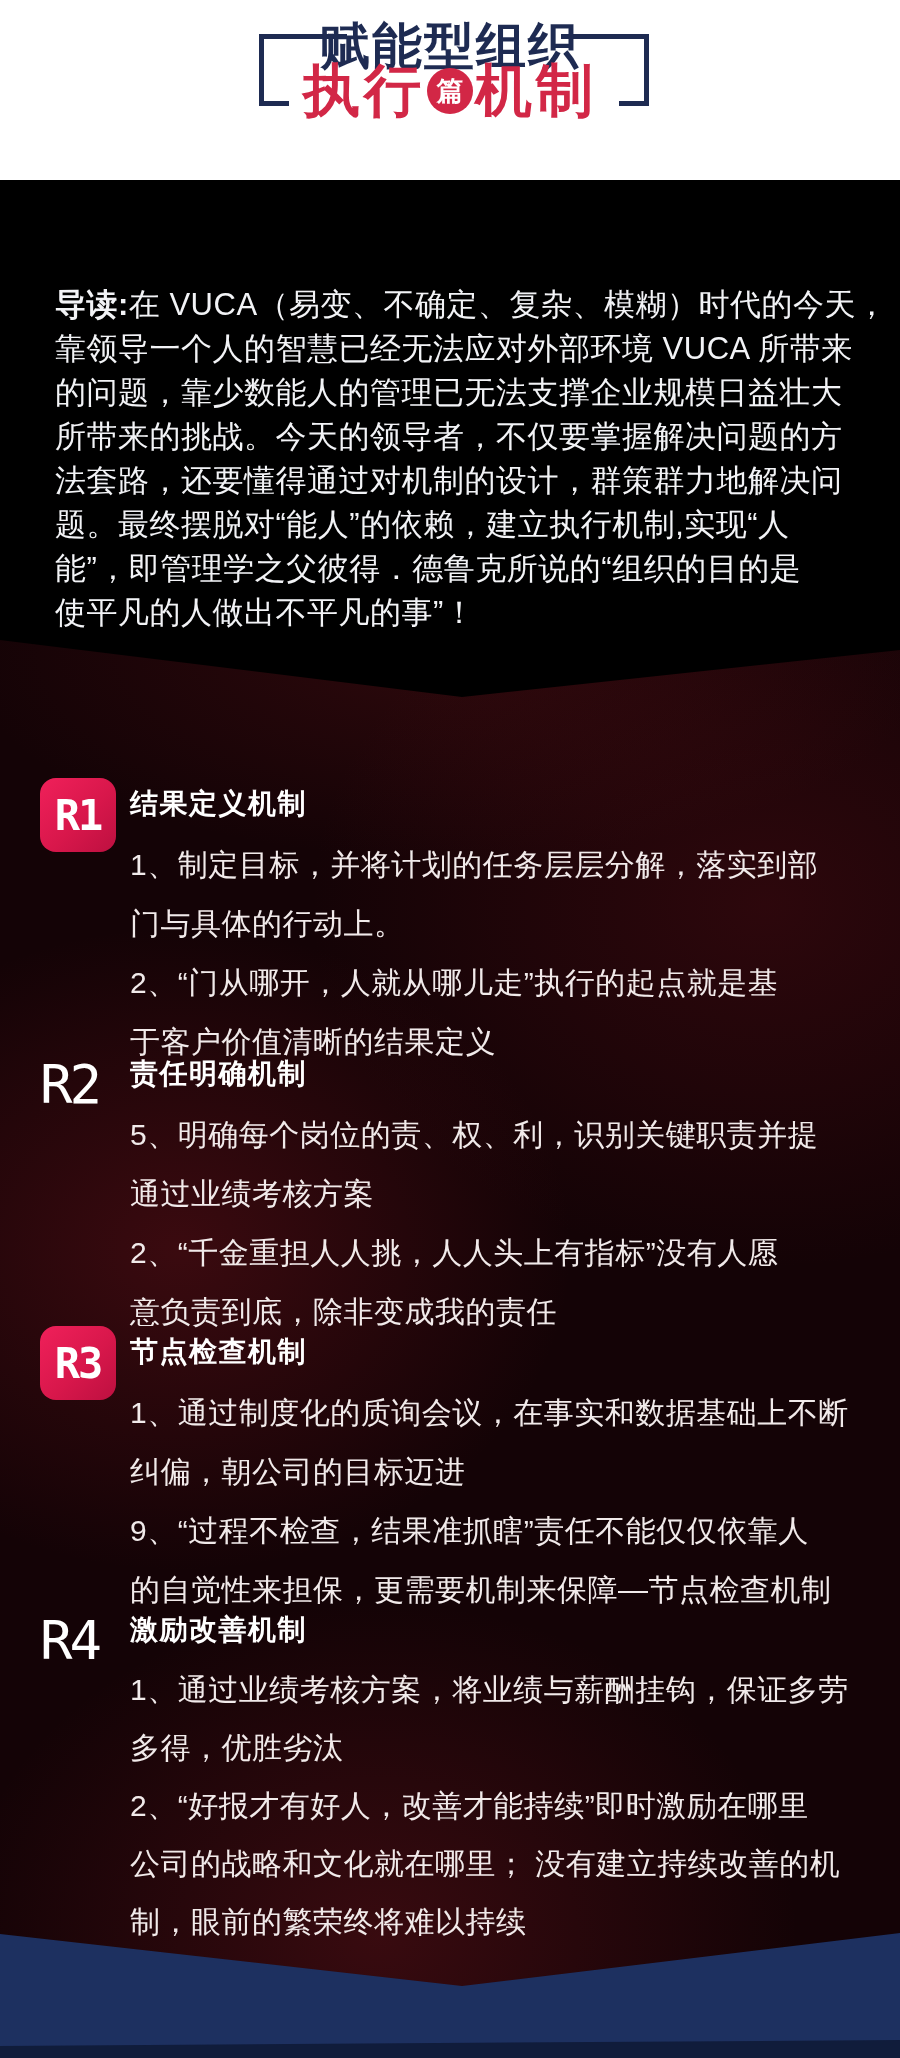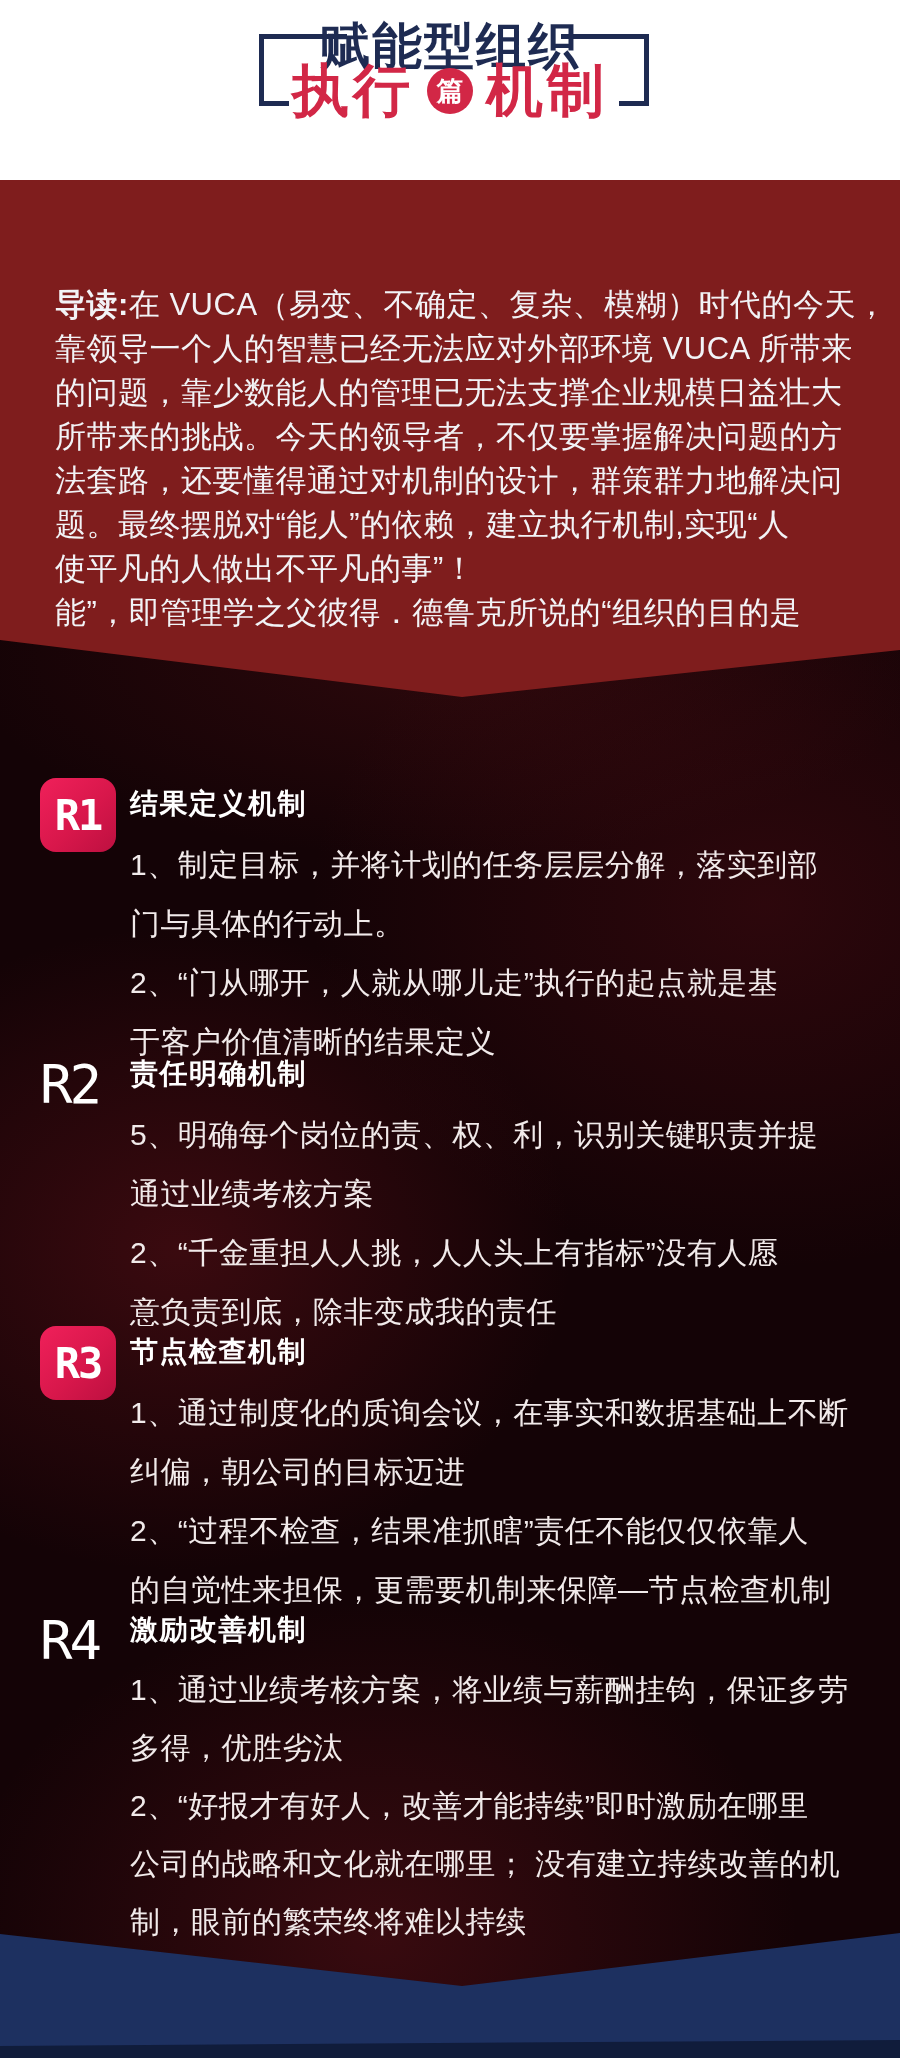--- a/index.html
+++ b/index.html
@@ -18,21 +18,21 @@
   
   .hdr-seg{position:absolute;background:#1e2b52;}
   .kicker{
     position:absolute;left:0;right:0;top:13px;
     text-align:center;
     font-size:50px;font-weight:bold;color:#1e2b52;
     letter-spacing:2px;
   }
   .title-row{
     position:absolute;left:0;right:0;top:60px;height:62px;
-    display:flex;align-items:center;justify-content:center;gap:13px;
+    display:flex;align-items:center;justify-content:center;gap:2px;
   }
   .title-word{
     font-size:57px;font-weight:bold;color:#d22746;letter-spacing:4px;
   }
   .title-circle{
     width:46px;height:46px;border-radius:50%;
     background:#d22746;
     display:flex;align-items:center;justify-content:center;
     font-size:27px;font-weight:bold;color:#ffffff;
   }
@@ -45,21 +45,21 @@
       radial-gradient(ellipse 650px 520px at 85% 23%, rgba(120,20,30,0.25), transparent 70%),
       radial-gradient(ellipse 600px 480px at 42% 92%, rgba(150,30,40,0.28), transparent 70%),
       radial-gradient(ellipse 700px 300px at 50% 6%, rgba(120,25,30,0.25), transparent 70%),
       #140306;
     z-index:1;
   }
 
   
   .intro{
     position:absolute;left:0;top:180px;width:900px;height:520px;
-    background:#7f1d1d;
+    background:#000000;
     clip-path:polygon(0 0,900px 0,900px 470px,462px 517px,0 460px);
     z-index:2;
   }
   .intro-text{
     position:absolute;left:55px;right:52px;top:103px;
     font-size:31px;line-height:44px;color:#f2f3f6;
     letter-spacing:0.5px;
   }
   .intro-line{white-space:nowrap;}
   .intro-label{font-weight:bold;}
@@ -137,22 +137,22 @@
   <div class="dark-field"></div>
 
   <div class="intro">
     <div class="intro-text">
       <div class="intro-line"><span class="intro-label">导读:</span><span>在 VUCA（易变、不确定、复杂、模糊）时代的今天，</span></div>
       <div class="intro-line">靠领导一个人的智慧已经无法应对外部环境 VUCA 所带来</div>
       <div class="intro-line">的问题，靠少数能人的管理已无法支撑企业规模日益壮大</div>
       <div class="intro-line">所带来的挑战。今天的领导者，不仅要掌握解决问题的方</div>
       <div class="intro-line">法套路，还要懂得通过对机制的设计，群策群力地解决问</div>
       <div class="intro-line">题。最终摆脱对“能人”的依赖，建立执行机制,实现“人</div>
+      <div class="intro-line">能”，即管理学之父彼得．德鲁克所说的“组织的目的是</div>
       <div class="intro-line">使平凡的人做出不平凡的事”！</div>
-      <div class="intro-line">能”，即管理学之父彼得．德鲁克所说的“组织的目的是</div>
     </div>
   </div>
 
   <div class="footer-navy"></div>
   <div class="footer-strip"></div>
 
   <div class="mech" style="top:778px;">
     <div class="mech-icon-col">
       <div class="mech-badge">R1</div>
     </div>
@@ -184,21 +184,21 @@
 
   <div class="mech" style="top:1326px;">
     <div class="mech-icon-col">
       <div class="mech-badge">R3</div>
     </div>
     <div class="mech-body">
       <div class="mech-title">节点检查机制</div>
       <div class="mech-lines">
         <div class="mech-line">1、通过制度化的质询会议，在事实和数据基础上不断</div>
         <div class="mech-line">纠偏，朝公司的目标迈进</div>
-        <div class="mech-line">2、“过程不检查，结果准抓瞎”责任不能仅仅依靠人</div>
+        <div class="mech-line">9、“过程不检查，结果准抓瞎”责任不能仅仅依靠人</div>
         <div class="mech-line">的自觉性来担保，更需要机制来保障—节点检查机制</div>
       </div>
     </div>
   </div>
 
   <div class="mech mech-r4" style="top:1604px;">
     <div class="mech-icon-col">
       <div class="mech-plain">R4</div>
     </div>
     <div class="mech-body">

